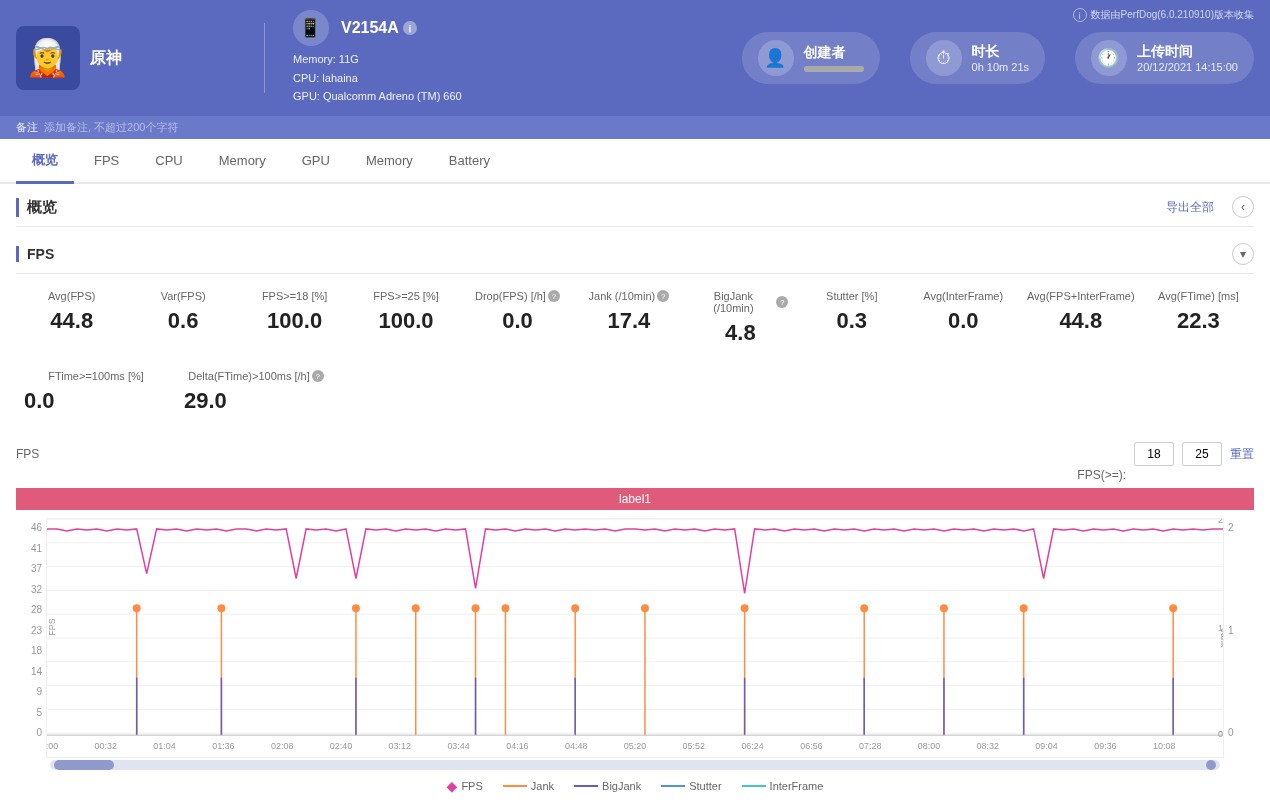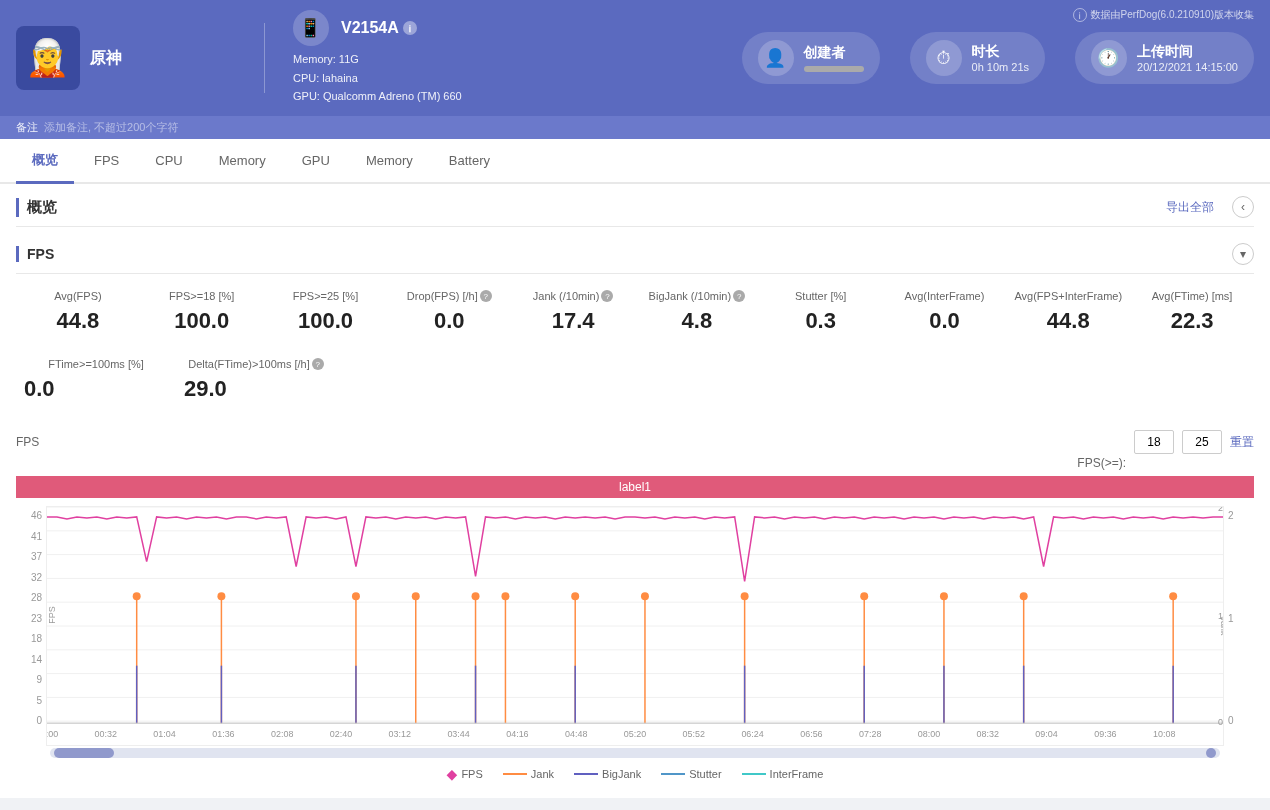--- a/index.html
+++ b/index.html
@@ -170,20 +170,26 @@
         <span>▾</span>
       </div>
     </div>
 
     <div class="stats-row">
       <div class="stat-item">
         <div class="stat-item-label">
             <span>Avg(FPS)</span>
           </div>
         <div class="stat-item-value">44.8</div>
+      </div>
+      <div class="stat-item">
+        <div class="stat-item-label">
+            <span>Var(FPS)</span>
+          </div>
+        <div class="stat-item-value">0.6</div>
       </div>
       <div class="stat-item">
         <div class="stat-item-label">
             <span>FPS&gt;=18 [%]</span>
           </div>
         <div class="stat-item-value">100.0</div>
       </div>
       <div class="stat-item">
         <div class="stat-item-label">
             <span>FPS&gt;=25 [%]</span>

